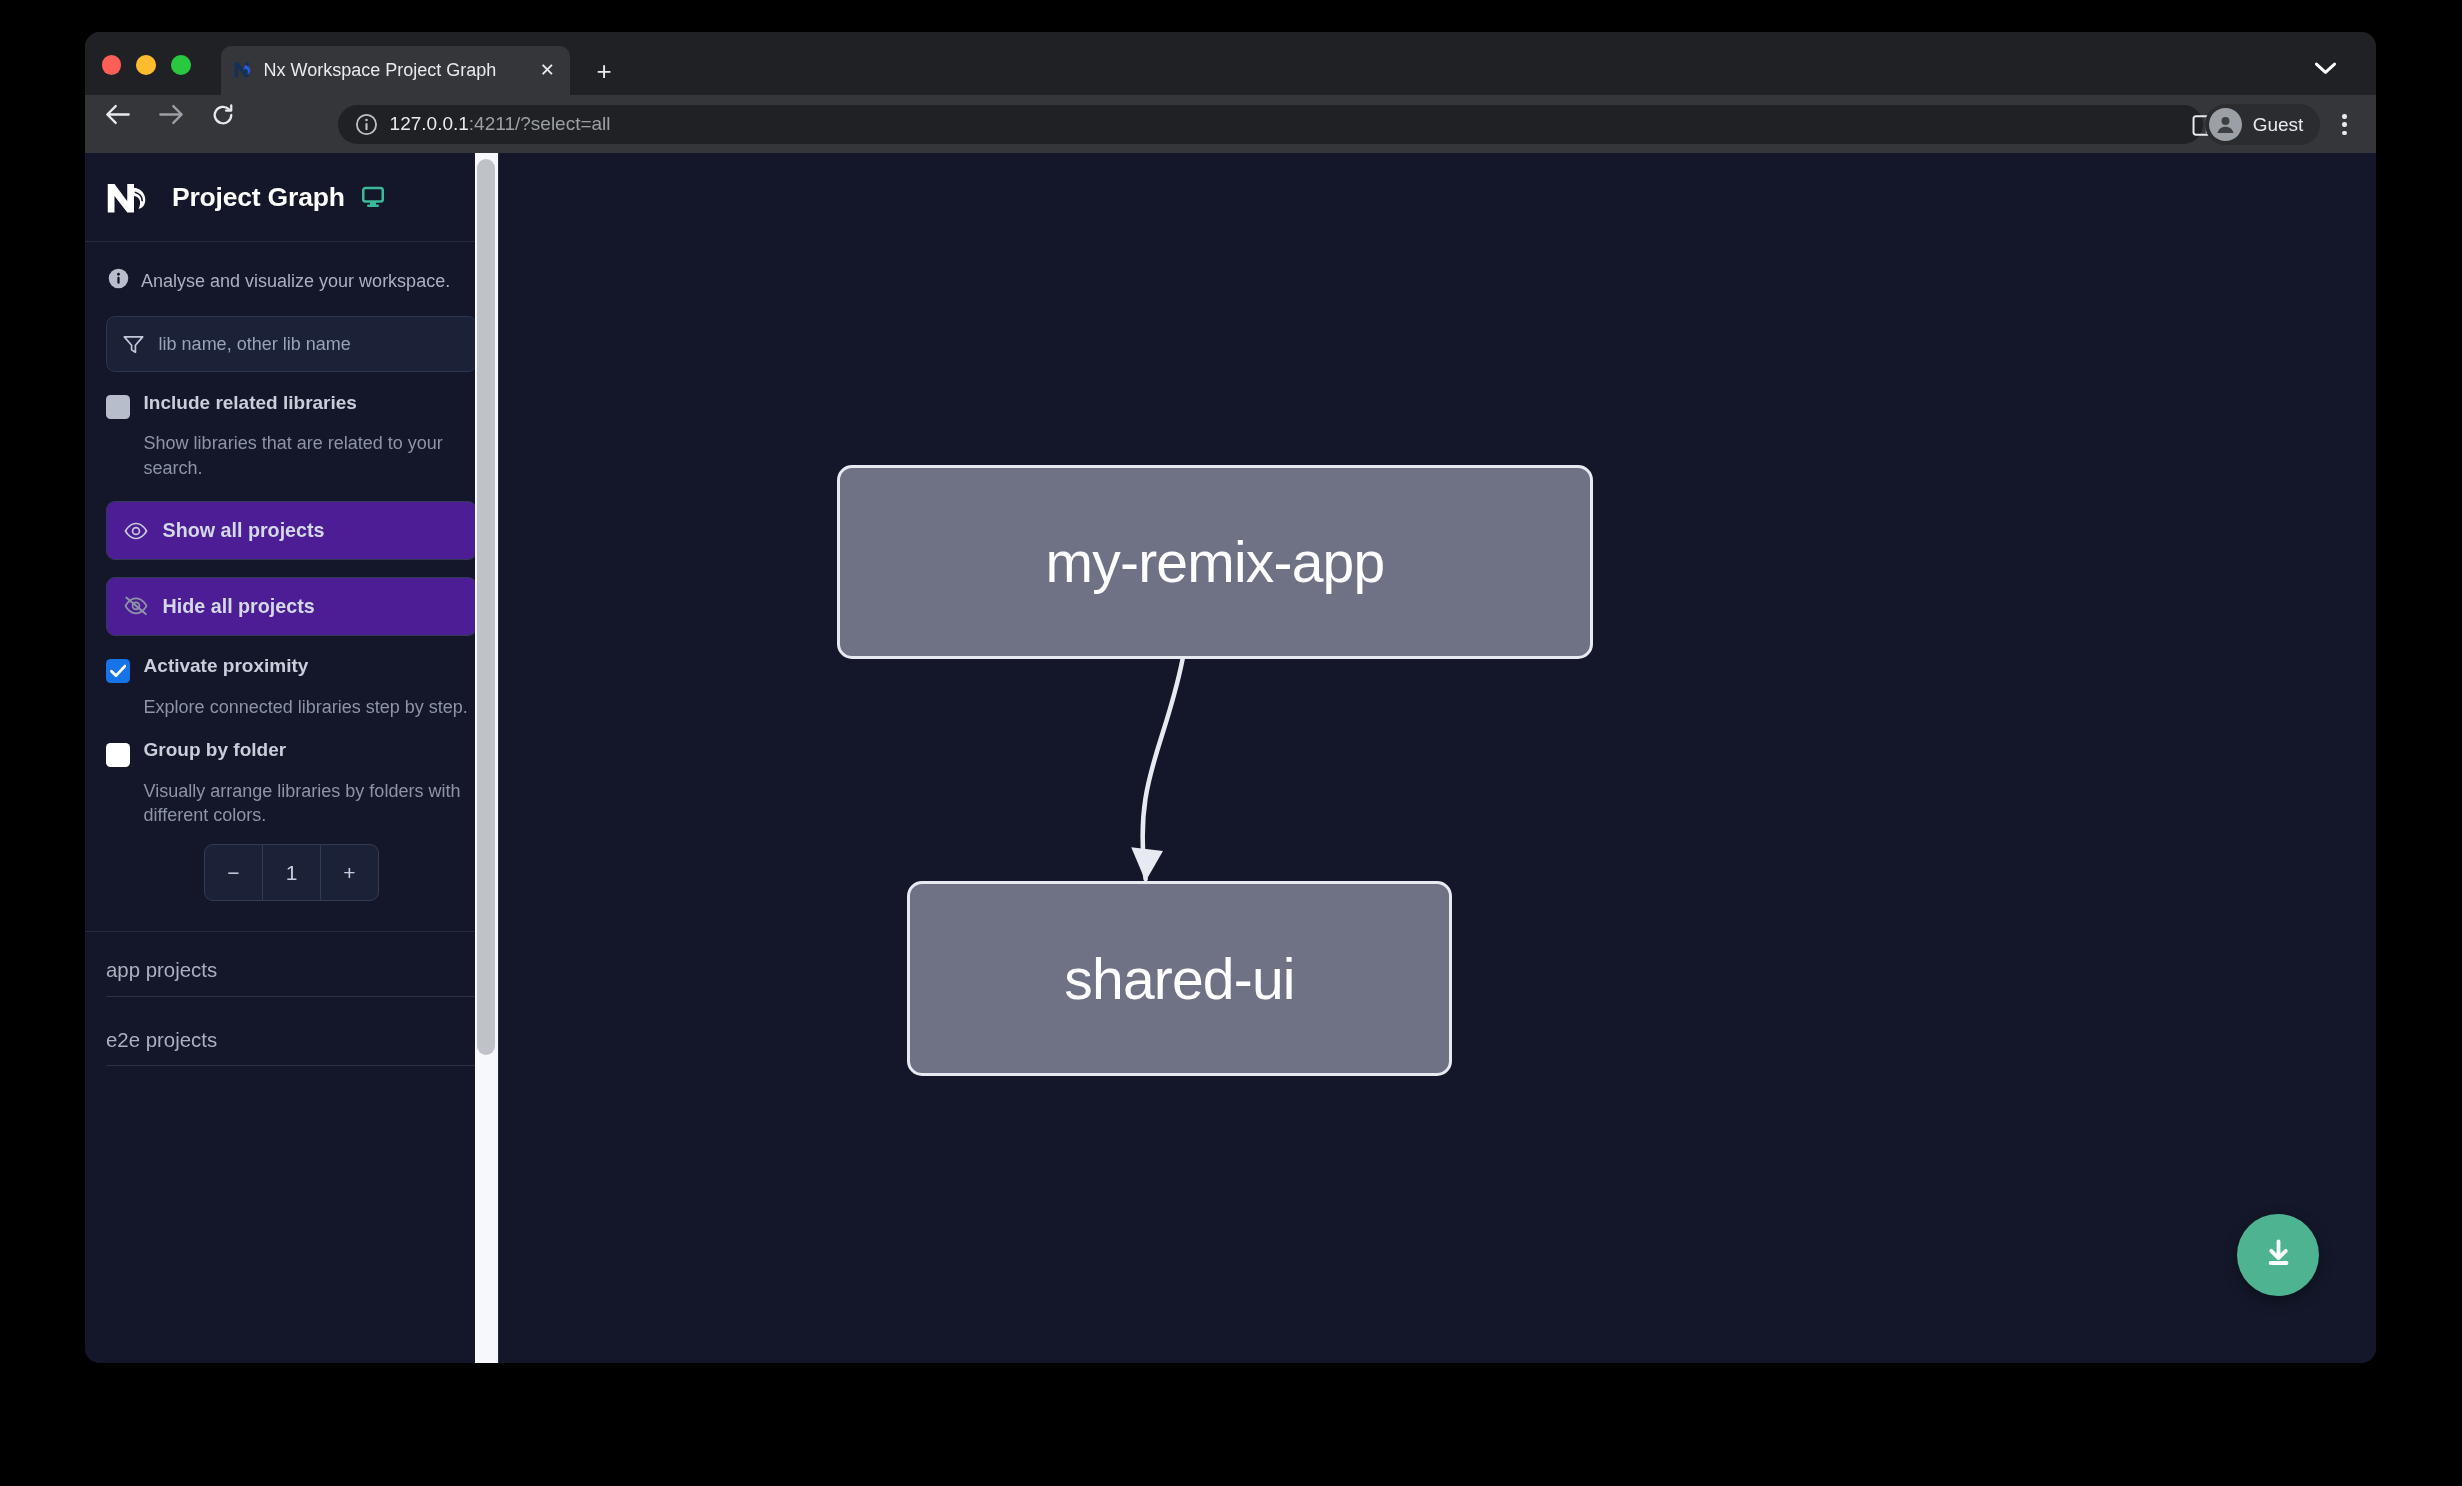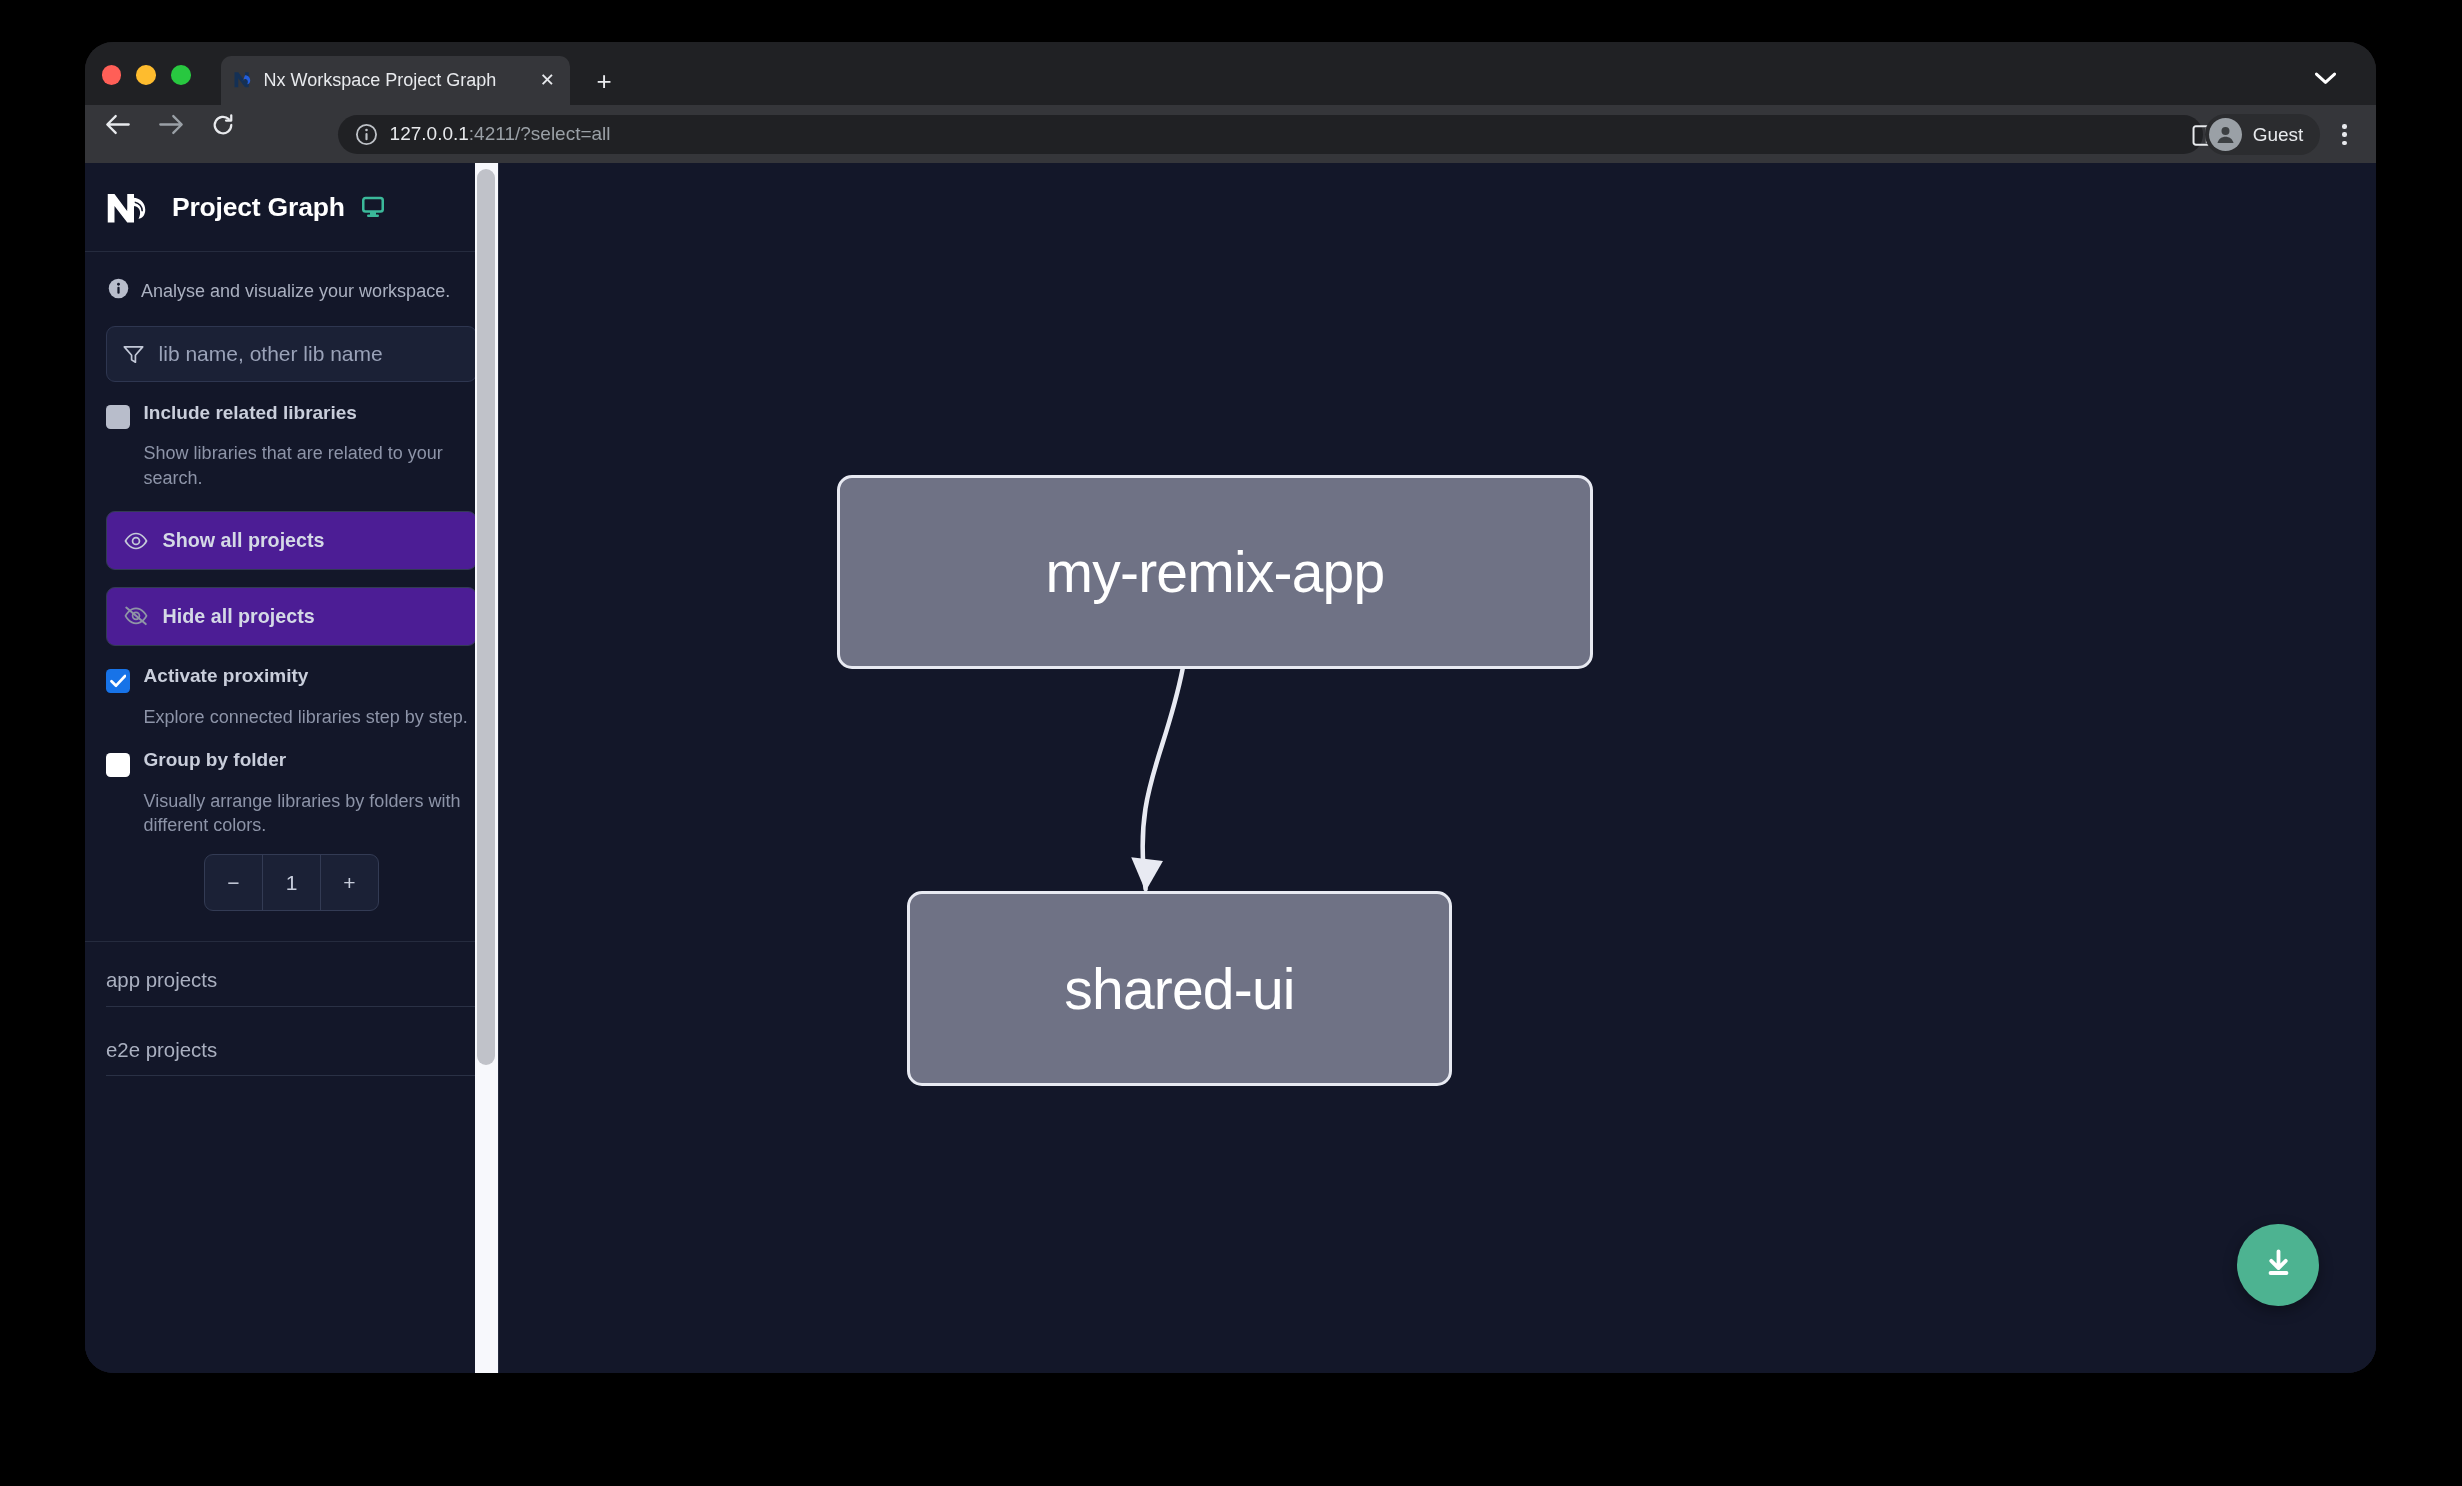--- a/index.html
+++ b/index.html
@@ -6,24 +6,24 @@
   html, body {
     width: 2462px; height: 1487px;
     background: #000000;
     font-family: "Liberation Sans", sans-serif;
     overflow: hidden;
   }
 
   
   #browser-window {
     position: absolute;
-    left: 85px; top: 42px;
+    left: 85px; top: 32px;
     width: 2291px; height: 1331px;
     background: #202124;
-    border-radius: 28px;
+    border-radius: 15px;
     overflow: hidden;
     box-shadow: 0 7.6px 30px rgba(0,0,0,.6);
   }
 
   
   #tab-strip {
     position: absolute; left: 0; top: 0;
     width: 100%; height: 63px;
     background: #202124;
   }
@@ -167,21 +167,21 @@
     height: 56px;
     background: #1b2136;
     border: 0.8px solid #2e3650;
     border-radius: 9px;
     display: flex; align-items: center;
     padding: 0 15px; gap: 13.6px;
   }
   #filter-icon { flex: 0 0 auto; display: flex; align-items: center; }
   #search-input {
     flex: 1 1 auto; background: transparent; border: none; outline: none;
-    color: #fde047; font-size: 21px;
+    color: #fde047; font-size: 18px;
     font-family: "Liberation Sans", sans-serif;
   }
   #search-input::placeholder { color: #9aa2b8; }
 
   .option-block { padding: 19.7px 21px 0 21px; display: flex; gap: 13.6px; }
   .option-block .cb-col { flex: 0 0 auto; padding-top: 3.8px; }
   .option-block .txt-col { flex: 1 1 auto; }
   .opt-label { color: #c9cedb; font-size: 19px; font-weight: 700; line-height: 1.2; }
   .opt-desc  { color: #8d94a8; font-size: 18px; line-height: 1.35; margin-top: 17px; }
 

